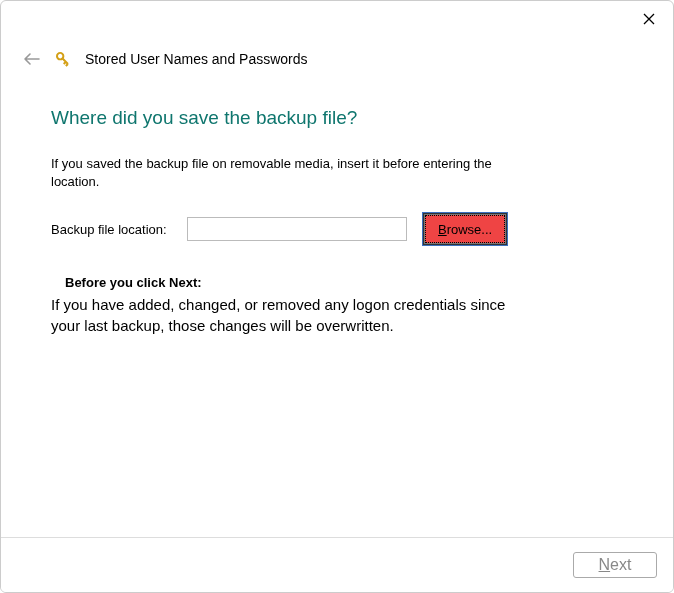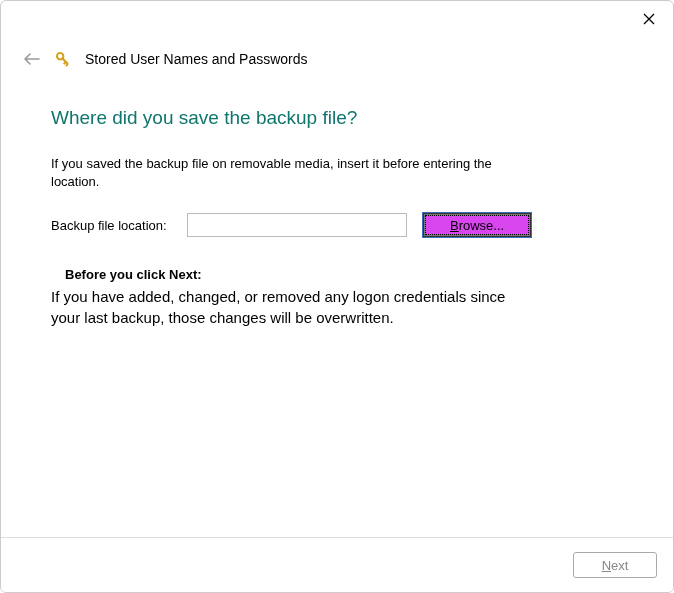--- a/index.html
+++ b/index.html
@@ -74,25 +74,25 @@
     }
     .location-input {
       width: 220px;
       height: 24px;
       border: 1px solid #bbb;
       padding: 0 4px;
       font-family: inherit;
       font-size: 13px;
     }
     .browse-btn {
-      height: 24px;
-      padding: 0 26px;
+      height: 32px;
+      padding: 0 14px;
       font-family: inherit;
       font-size: 13px;
-      background: #d946ef;
+      background: #ef4444;
       border: 1px solid #333;
       box-shadow: 0 0 0 1px #777 inset, 0 0 0 1px #3a6fbf;
       outline: 1px dotted #000;
       outline-offset: -3px;
       cursor: pointer;
     }
     .warning-heading {
       font-size: 13px;
       font-weight: bold;
       margin-bottom: 4px;
@@ -112,21 +112,21 @@
       padding: 14px 16px;
       display: flex;
       justify-content: flex-end;
       gap: 10px;
       background: #fff;
     }
     .footer-btn {
       width: 84px;
       height: 26px;
       font-family: inherit;
-      font-size: 13px;
+      font-size: 16px;
       background: #fff;
       border: 1px solid #aaa;
       border-radius: 3px;
       cursor: pointer;
     }
     .footer-btn.disabled {
       color: #888;
       cursor: default;
     }
     .mnemonic { text-decoration: underline; }

